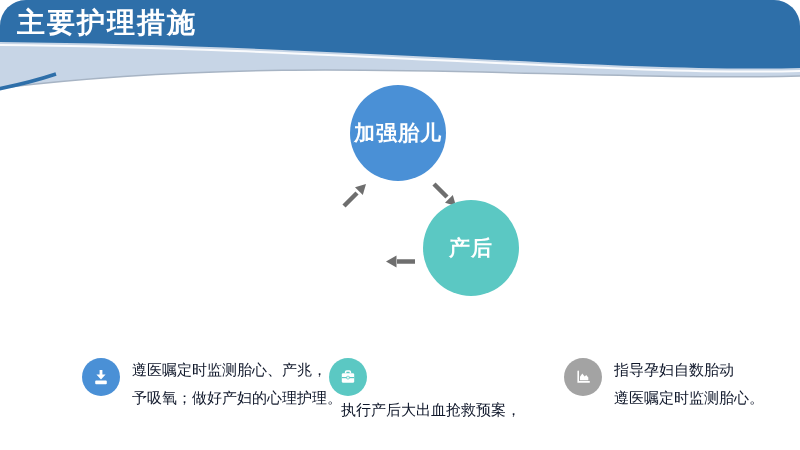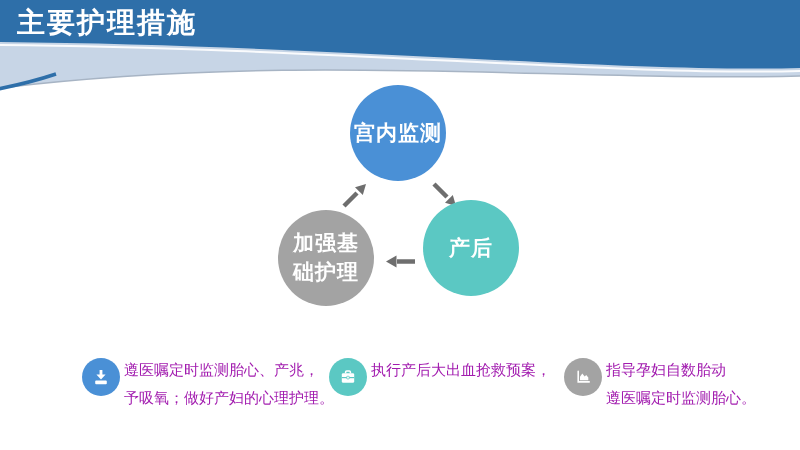--- a/index.html
+++ b/index.html
@@ -1,18 +1,19 @@
 <!DOCTYPE html>
 <html><head>
 <meta charset="utf-8">
 <style>
   html,body{margin:0;padding:0;background:#ffffff;}
   .slide{
     position:relative;width:800px;height:450px;overflow:hidden;background:#ffffff;
     font-family:"Liberation Sans","DejaVu Sans",sans-serif;
+    border-radius:26px;
   }
   
   .header-svg{position:absolute;top:0;left:0;width:800px;height:100px;display:block;}
   .slide-title{
     position:absolute;left:17px;top:4px;color:#ffffff;font-size:28px;font-weight:bold;
     letter-spacing:2px;z-index:3;
   }
   
   .node{
     position:absolute;width:96px;height:96px;border-radius:50%;
@@ -20,56 +21,52 @@
     color:#ffffff;font-weight:bold;font-size:21px;line-height:1.38;letter-spacing:1px;
     text-align:center;z-index:2;
   }
   .node-blue{background:#4a90d6;left:350px;top:85px;}
   .node-gray{background:#a3a3a3;left:278px;top:210px;}
   .node-teal{background:#5bc8c3;left:423px;top:200px;}
   .arrows-svg{position:absolute;left:0;top:0;width:800px;height:450px;pointer-events:none;z-index:1;}
   
   .note{position:absolute;top:356px;display:flex;align-items:flex-start;}
   .note-1{left:82px;}
-  .note-2{left:329px;}
+  .note-2{left:329px;flex-direction:column;}
   .note-3{left:564px;}
   .note-icon{
     width:38px;height:38px;border-radius:50%;flex:0 0 auto;
     display:flex;align-items:center;justify-content:center;margin-top:2px;
   }
   .bg-blue{background:#4a90d6;}
   .bg-teal{background:#5bc8c3;}
   .bg-gray{background:#a3a3a3;}
-  .note-text{margin-left:4px;color:#a21caf;font-size:15px;line-height:28px;white-space:nowrap;}
+  .note-text{margin-left:12px;color:#0f172a;font-size:15px;line-height:28px;white-space:nowrap;}
   .note-line{display:block;}
 </style>
 </head>
 <body>
 
 <div class="slide">
 
   <svg class="header-svg" viewBox="0 0 800 100" aria-hidden="true">
     <path d="M0,0 H800 V76 C560,82 300,52 0,88 Z" fill="#c7d5e6"></path>
     <path d="M0,88 C300,52 560,82 800,76" stroke="#a7b4c4" stroke-width="1.5" fill="none"></path>
     <path d="M-2,89 C18,85 38,80 56,74" stroke="#2e6fa9" stroke-width="3.5" fill="none"></path>
     <path d="M0,0 H800 V68 C620,73 330,45 0,42 Z" fill="#2e6fa9"></path>
     <path d="M0,45 C330,48 620,76 800,71" stroke="#ffffff" stroke-width="2" fill="none" opacity="0.9"></path>
   </svg>
 
   <div class="slide-title">主要护理措施</div>
 
   <div class="node node-blue">
-    <span>宫内监测</span>
+    <span>加强胎儿</span>
   </div>
   <div class="node node-teal">
     <span>产后</span>
-  </div>
-  <div class="node node-gray">
-    <span>加强基</span>
-    <span>础护理</span>
   </div>
 
   <svg class="arrows-svg" viewBox="0 0 800 450" aria-hidden="true">
     <g stroke="#6e6e6e" stroke-width="4.5" fill="#6e6e6e">
 
       <line x1="344" y1="206" x2="357" y2="193"></line>
       <polygon points="366,184 362.8,195 355,187.2" stroke="none"></polygon>
 
       <line x1="434" y1="184" x2="447" y2="197"></line>
       <polygon points="456,206 452.8,195 445,202.8" stroke="none"></polygon>

